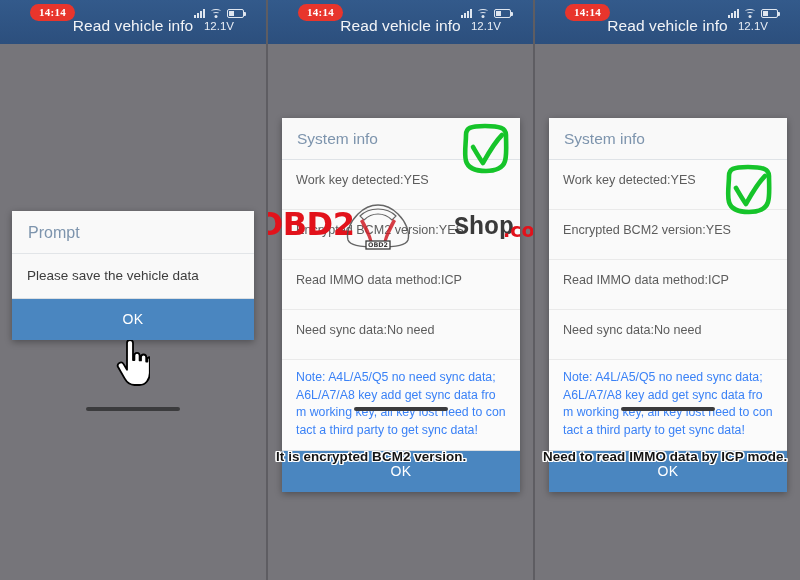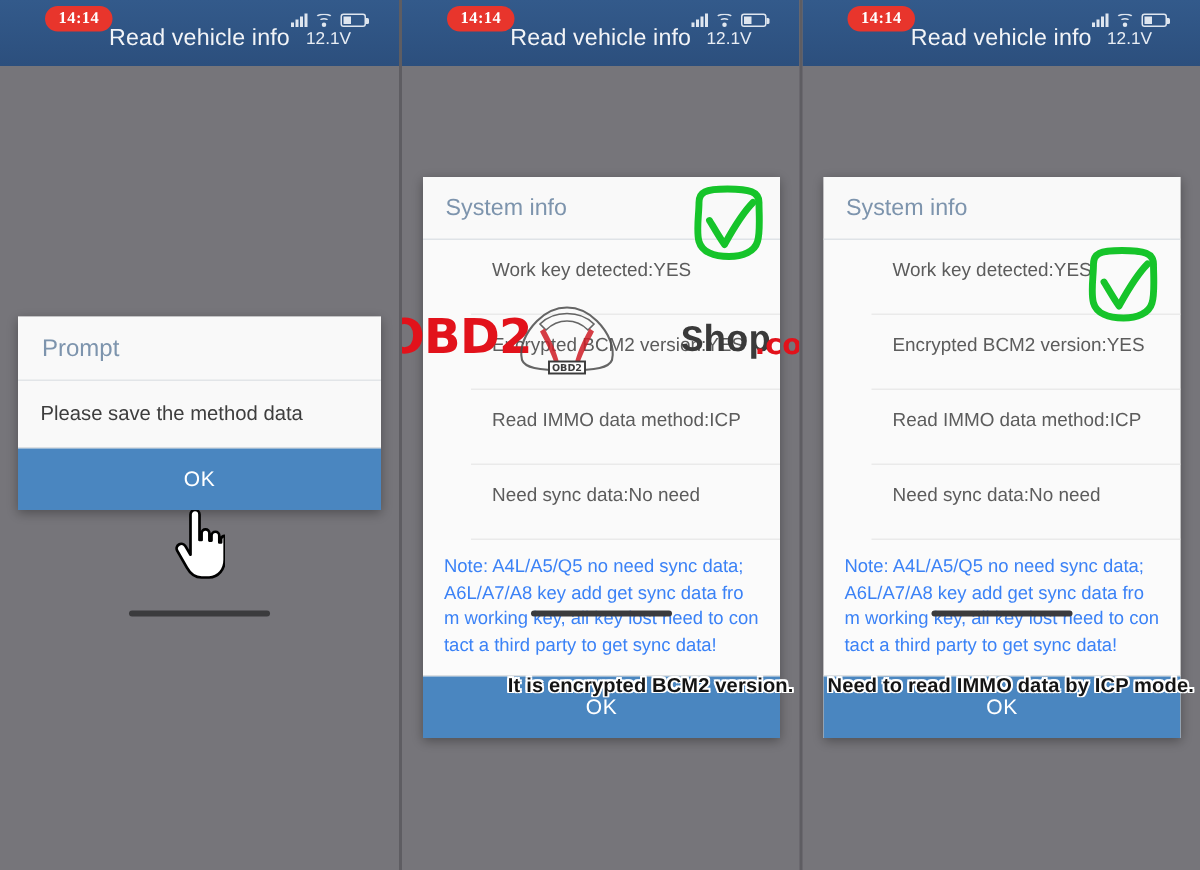--- a/index.html
+++ b/index.html
@@ -186,21 +186,20 @@
     border-bottom: 1px solid #dfe3e7;
   }
 
   .info-list { background: #fafafa; }
   .info-row {
     font-size: 12.6px;
     color: #5c5c5c;
     padding: 13px 14px 22px 14px;
     border-bottom: 1px solid #eaeaea;
     white-space: nowrap;
-    margin-left: 32px;
   }
 
   .note-block {
     background: #fbfbfb;
     font-size: 12.3px;
     color: #3b82f6;
     line-height: 17.5px;
     padding: 9px 14px 11px 14px;
     border-bottom: 1px solid #dcdfe2;
   }
@@ -265,21 +264,21 @@
     left: 84px; top: 0;
     width: 76px; height: 52px;
     opacity: 0.85;
   }
 
   
   .caption {
     position: absolute;
     left: 8px; right: 4px;
     top: 404px;
-    text-align: right;
+    text-align: left;
     font-size: 13.4px;
     font-weight: bold;
     color: #141414;
     line-height: 18px;
     letter-spacing: 0.1px;
     text-shadow:
       -1.2px -1.2px 0 #ffffff,  1.2px -1.2px 0 #ffffff,
       -1.2px  1.2px 0 #ffffff,  1.2px  1.2px 0 #ffffff,
       -1.2px 0 0 #ffffff, 1.2px 0 0 #ffffff,
       0 -1.2px 0 #ffffff, 0 1.2px 0 #ffffff;
@@ -325,21 +324,21 @@
             </span>
         </div>
         <div class="voltage">12.1V</div>
       </div>
     </div>
 
     <div class="screen-body">
 
       <div class="dialog dlg-prompt">
         <div class="dlg-title">Prompt</div>
-        <div class="dlg-msg">Please save the method data</div>
+        <div class="dlg-msg">Please save the vehicle data</div>
         <div class="dlg-ok">OK</div>
       </div>
 
       <svg class="cursor" viewBox="0 0 34 46">
         <path d="M11 3 C11 1.2 12.4 0 14 0 C15.6 0 17 1.2 17 3 L17 20 L18.4 20 L18.4 15.5
                  C18.4 14 19.6 12.9 21 12.9 C22.4 12.9 23.6 14 23.6 15.5 L23.6 20.4 L25 20.4
                  L25 17.1 C25 15.6 26.2 14.5 27.6 14.5 C29 14.5 30.2 15.6 30.2 17.1 L30.2 21.6
                  L31.4 21.6 L31.4 19.6 C31.4 18.2 32.5 17.2 33.8 17.2
                  L33.8 33 C33.8 39.6 29.6 45 23.4 45 L18.4 45
                  C13.8 45 10.8 42.4 8.6 38.4 L2.2 27.3

